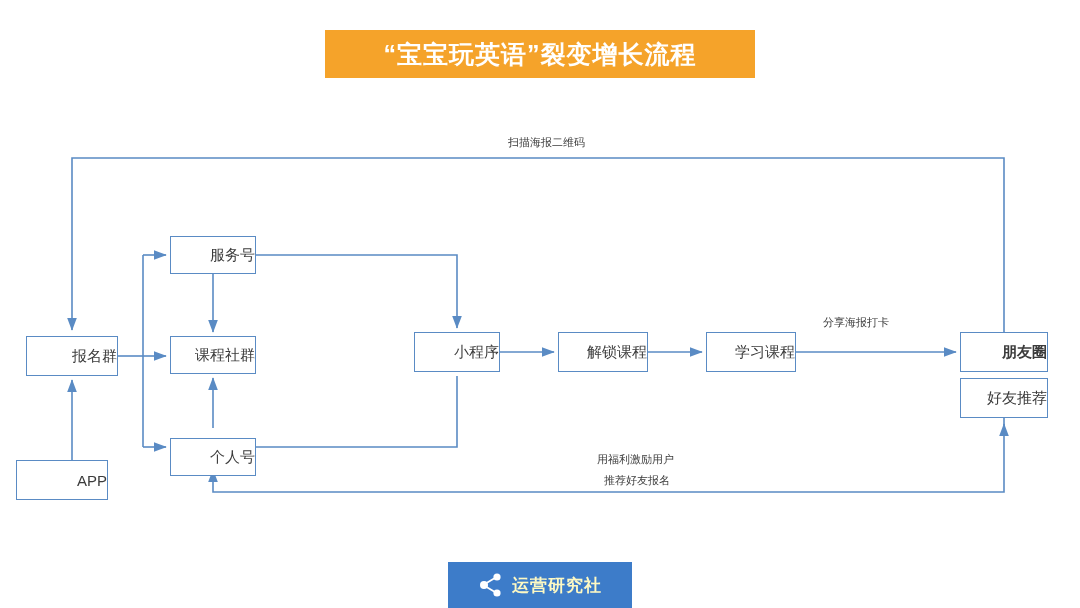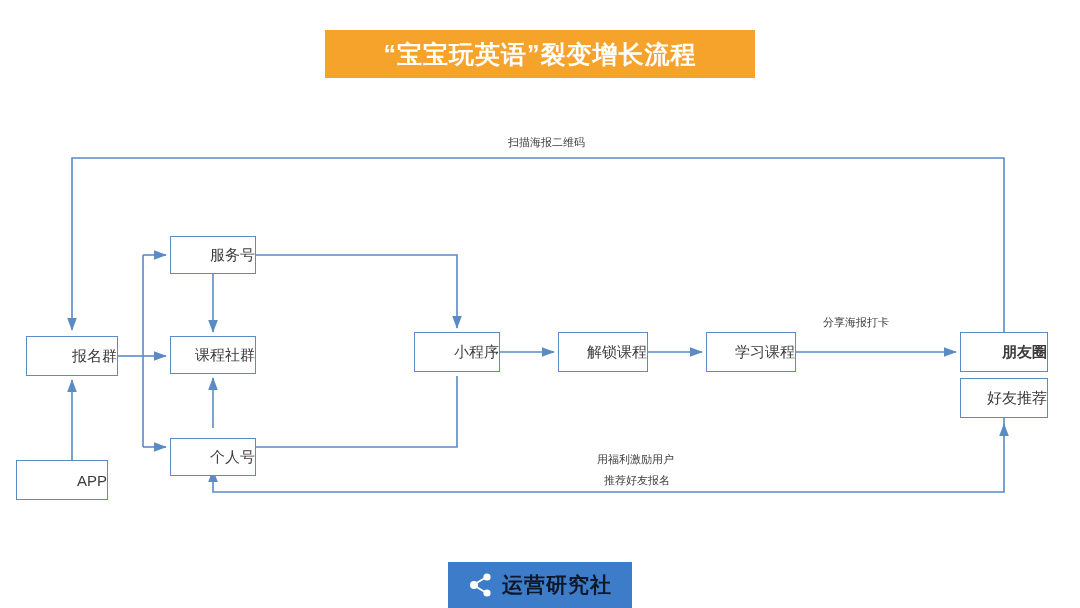--- a/index.html
+++ b/index.html
@@ -76,22 +76,22 @@
     justify-content: center;
     gap: 8px;
   }
   .footer-logo .mark {
     width: 26px;
     height: 26px;
     position: relative;
     flex: none;
   }
   .footer-logo .brand {
-    color: #0f172a;
-    font-size: 21px;
+    color: #fef9c3;
+    font-size: 17px;
     font-weight: bold;
     letter-spacing: 1px;
   }
 </style>
 </head>
 <body>
 
 <div id="canvas">
 
   <svg id="svg-layer" viewBox="0 0 1080 608">

